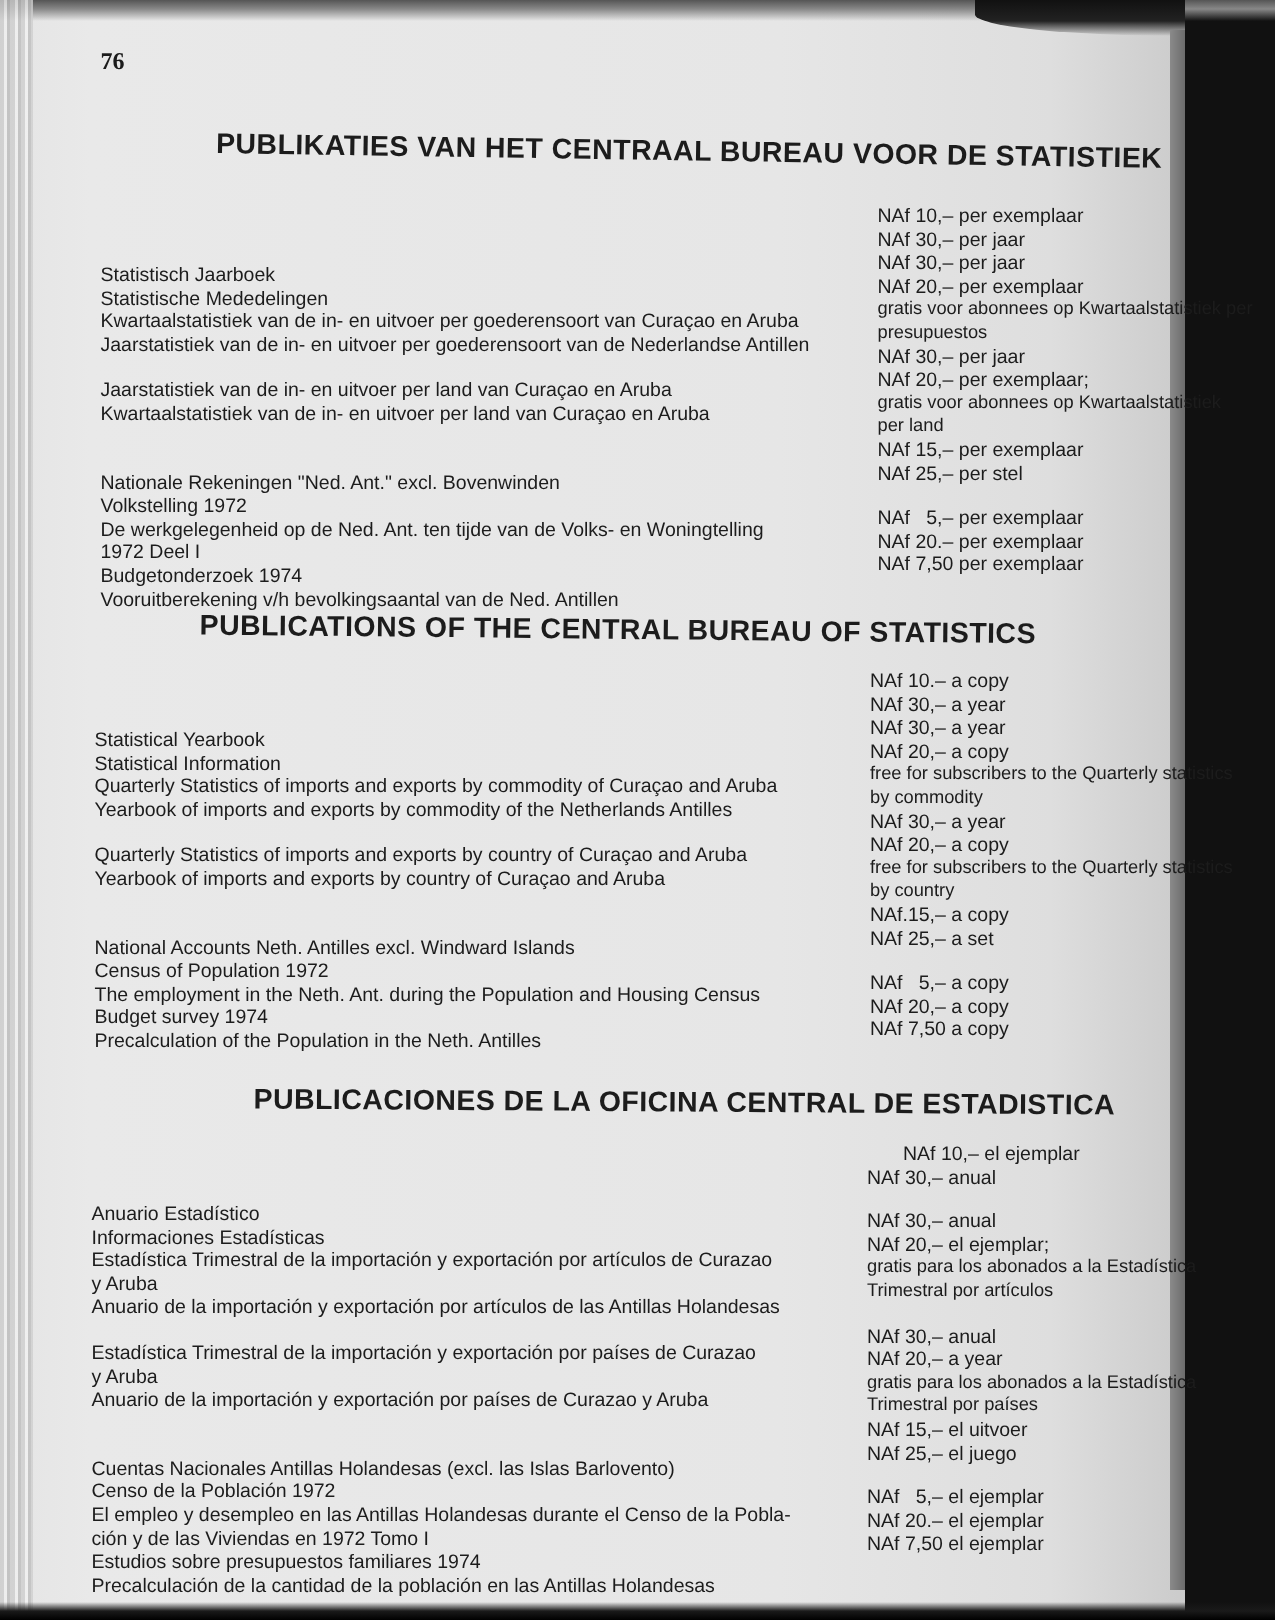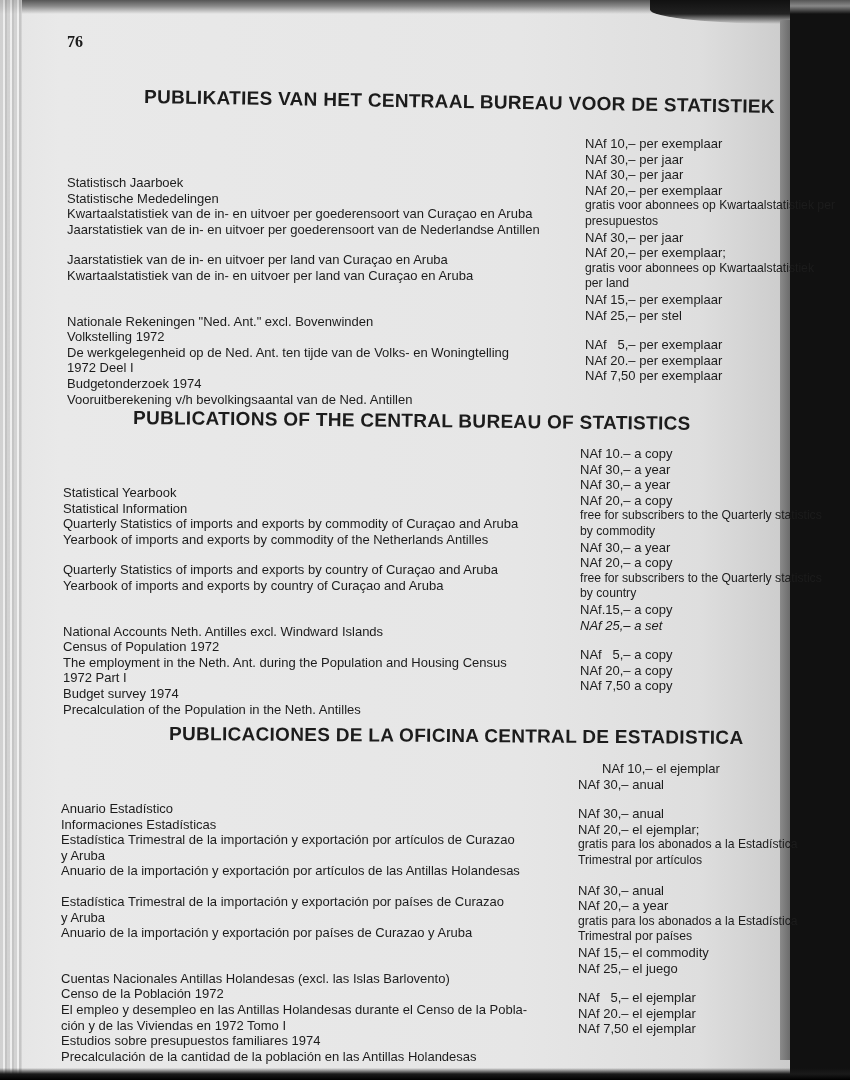--- a/index.html
+++ b/index.html
@@ -112,37 +112,36 @@
       <span class="item">Quarterly Statistics of imports and exports by commodity of Curaçao and Aruba</span>
       <span class="item">Yearbook of imports and exports by commodity of the Netherlands Antilles</span>
       <span class="gap" style="display: block;"></span>
       <span class="item">Quarterly Statistics of imports and exports by country of Curaçao and Aruba</span>
       <span class="item">Yearbook of imports and exports by country of Curaçao and Aruba</span>
       <span class="gap" style="display: block;"></span>
       <span class="gap" style="display: block;"></span>
       <span class="item">National Accounts Neth. Antilles excl. Windward Islands</span>
       <span class="item">Census of Population 1972</span>
       <span class="item">The employment in the Neth. Ant. during the Population and Housing Census</span>
-      <span class="item">1972 Part I</span>
       <span class="item">Budget survey 1974</span>
       <span class="item">Precalculation of the Population in the Neth. Antilles</span>
     </div>
   <div class="prices" id="prices1" style="left:580px; top:446px;">
       <span class="item" style="white-space: pre;">NAf 10.– a copy</span>
       <span class="item" style="white-space: pre;">NAf 30,– a year</span>
       <span class="item" style="white-space: pre;">NAf 30,– a year</span>
       <span class="item" style="white-space: pre;">NAf 20,– a copy</span>
       <span class="item note" style="white-space: pre;">free for subscribers to the Quarterly statistics</span>
       <span class="item note" style="white-space: pre;">by commodity</span>
       <span class="item" style="white-space: pre;">NAf 30,– a year</span>
       <span class="item" style="white-space: pre;">NAf 20,– a copy</span>
       <span class="item note" style="white-space: pre;">free for subscribers to the Quarterly statistics</span>
       <span class="item note" style="white-space: pre;">by country</span>
       <span class="item" style="white-space: pre;">NAf.15,– a copy</span>
-      <span class="item" style="white-space: pre; font-style: italic;">NAf 25,– a set</span>
+      <span class="item" style="white-space: pre;">NAf 25,– a set</span>
       <span class="gap" style="display: block;"></span>
       <span class="item" style="white-space: pre;">NAf   5,– a copy</span>
       <span class="item" style="white-space: pre;">NAf 20,– a copy</span>
       <span class="item" style="white-space: pre;">NAf 7,50 a copy</span>
     </div>
 
   <div class="section-title" style="left:169px; top:723px; transform: rotate(0.4deg);">PUBLICACIONES DE LA OFICINA CENTRAL DE ESTADISTICA</div>
   <div class="list" id="list2" style="left:61px; top:756px;">
       <span class="item">Anuario Estadístico</span>
       <span class="item">Informaciones Estadísticas</span>
@@ -168,20 +167,20 @@
       <span class="gap" style="display: block;"></span>
       <span class="item" style="white-space: pre;">NAf 30,– anual</span>
       <span class="item" style="white-space: pre;">NAf 20,– el ejemplar;</span>
       <span class="item note" style="white-space: pre;">gratis para los abonados a la Estadística</span>
       <span class="item note" style="white-space: pre;">Trimestral por artículos</span>
       <span class="gap" style="display: block;"></span>
       <span class="item" style="white-space: pre;">NAf 30,– anual</span>
       <span class="item" style="white-space: pre;">NAf 20,– a year</span>
       <span class="item note" style="white-space: pre;">gratis para los abonados a la Estadística</span>
       <span class="item note" style="white-space: pre;">Trimestral por países</span>
-      <span class="item" style="white-space: pre;">NAf 15,– el commodity</span>
+      <span class="item" style="white-space: pre;">NAf 15,– el uitvoer</span>
       <span class="item" style="white-space: pre;">NAf 25,– el juego</span>
       <span class="gap" style="display: block;"></span>
       <span class="item" style="white-space: pre;">NAf   5,– el ejemplar</span>
       <span class="item" style="white-space: pre;">NAf 20.– el ejemplar</span>
       <span class="item" style="white-space: pre;">NAf 7,50 el ejemplar</span>
     </div>
 </div>
 
 </body></html>

